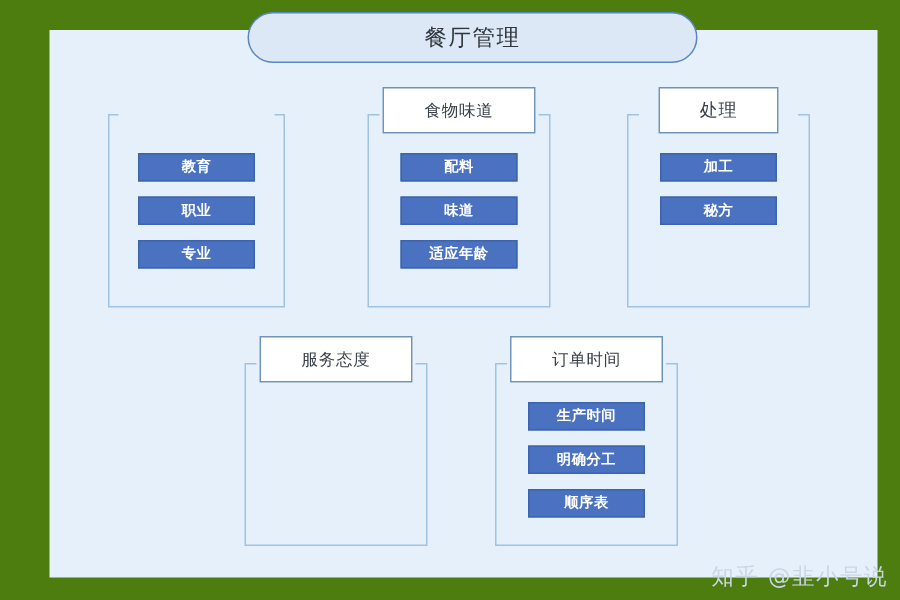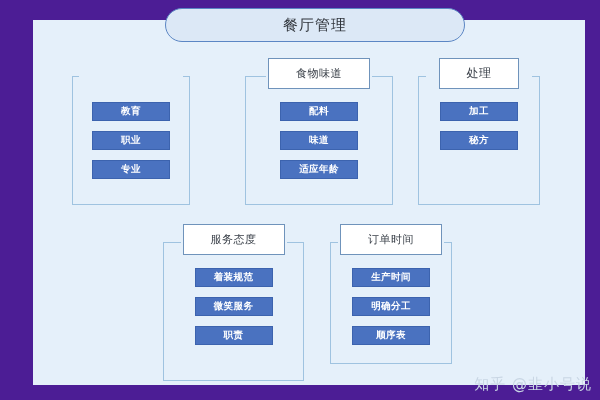--- a/index.html
+++ b/index.html
@@ -11,21 +11,21 @@
     width: 600px;
     height: 400px;
     overflow: hidden;
     font-family: "DejaVu Sans", "Liberation Sans", sans-serif;
   }
 
   #screenshot {
     position: relative;
     width: 600px;
     height: 400px;
-    background: #4c1d95;
+    background: #4d7c0f;
   }
 
   
   #canvas {
     position: absolute;
     left: 33px;
     top: 20px;
     width: 552px;
     height: 365px;
     background: #e5f0fa;
@@ -164,21 +164,21 @@
       </div>
       <div class="item">
         <span class="label">职业</span>
       </div>
       <div class="item">
         <span class="label">专业</span>
       </div>
     </div>
   </div>
 
-  <div class="group" style="left:245px; top:58px; width:148px; height:147px;">
+  <div class="group" style="left:245px; top:58px; width:122px; height:147px;">
     <div class="bracket"></div>
     <div class="mask" style="width:106px;"></div>
     <div class="header-box" style="width:102px;">
       <span class="label">食物味道</span>
     </div>
     <div class="items">
       <div class="item">
         <span class="label">配料</span>
       </div>
       <div class="item">
@@ -199,37 +199,26 @@
     <div class="items">
       <div class="item">
         <span class="label">加工</span>
       </div>
       <div class="item">
         <span class="label">秘方</span>
       </div>
     </div>
   </div>
 
-  <div class="group" style="left:163px; top:224px; width:122px; height:157px;padding-left:19px;">
+  <div class="group" style="left:163px; top:224px; width:122px; height:140px;">
     <div class="bracket"></div>
     <div class="mask" style="width:106px;"></div>
     <div class="header-box" style="width:102px;">
       <span class="label">服务态度</span>
     </div>
-    <div class="items">
-      <div class="item">
-        <span class="label">着装规范</span>
-      </div>
-      <div class="item">
-        <span class="label">微笑服务</span>
-      </div>
-      <div class="item">
-        <span class="label">职责</span>
-      </div>
-    </div>
   </div>
 
   <div class="group" style="left:330px; top:224px; width:122px; height:140px;">
     <div class="bracket"></div>
     <div class="mask" style="width:106px;"></div>
     <div class="header-box" style="width:102px;">
       <span class="label">订单时间</span>
     </div>
     <div class="items">
       <div class="item">

